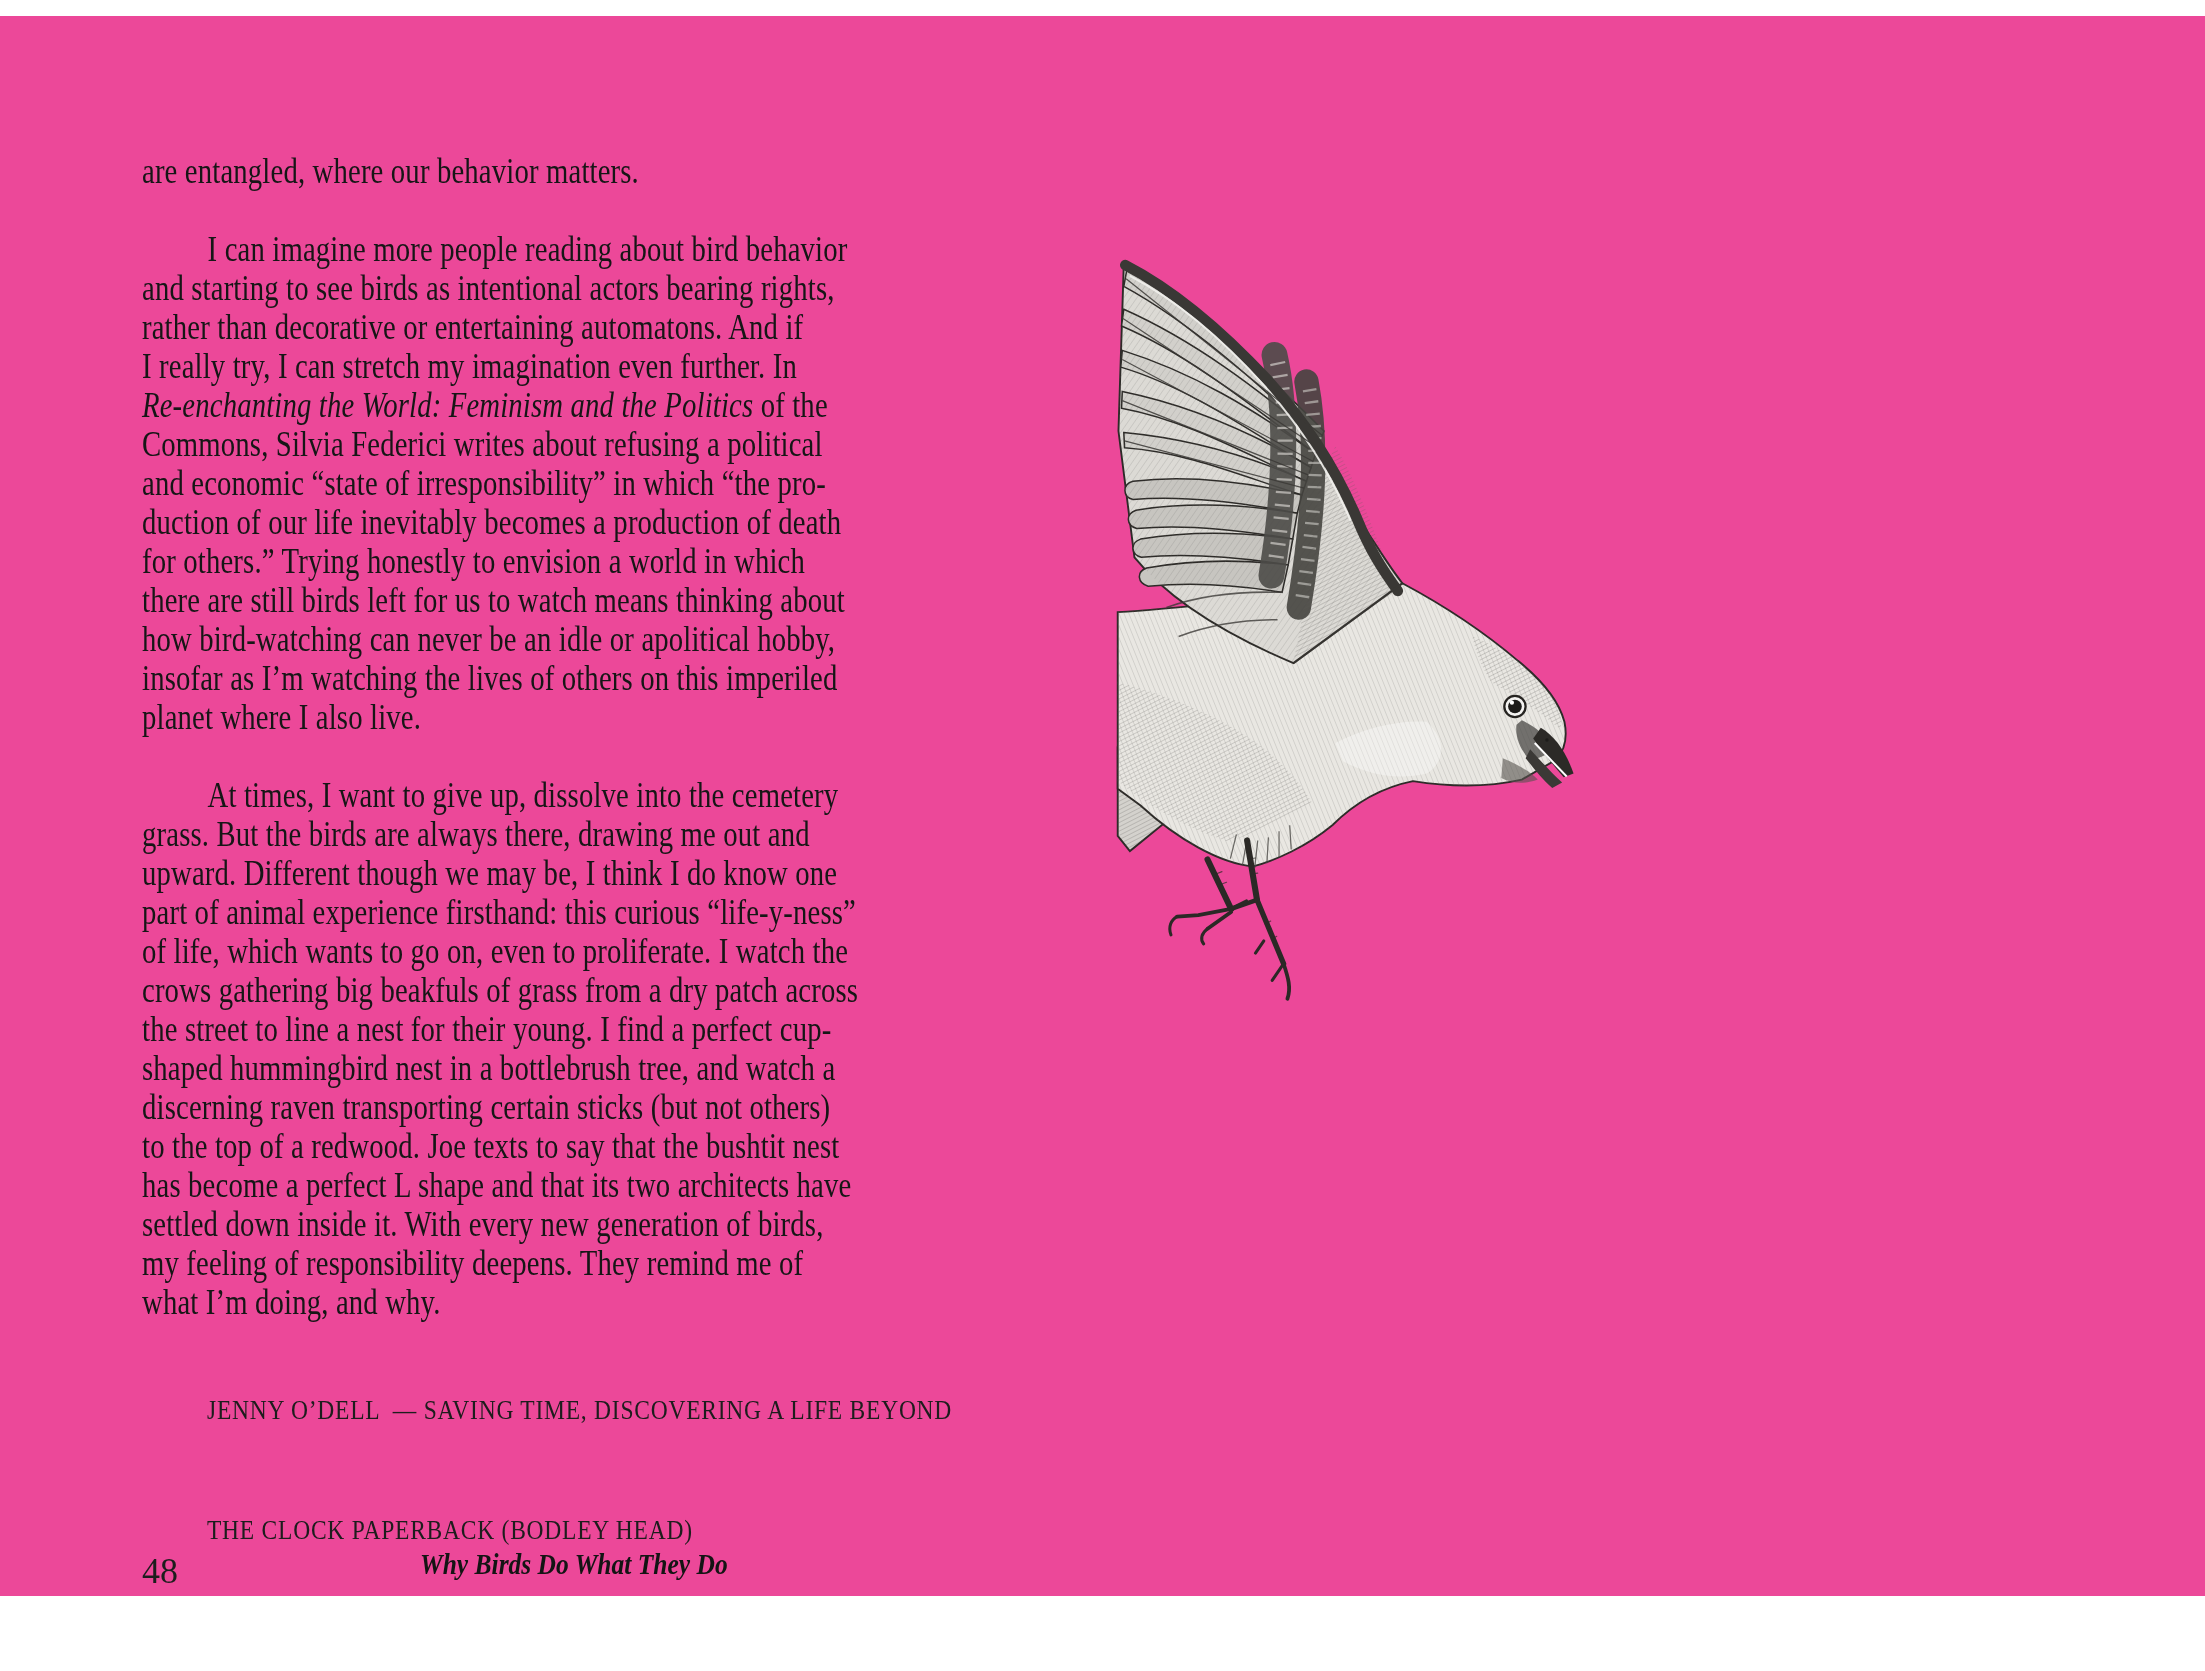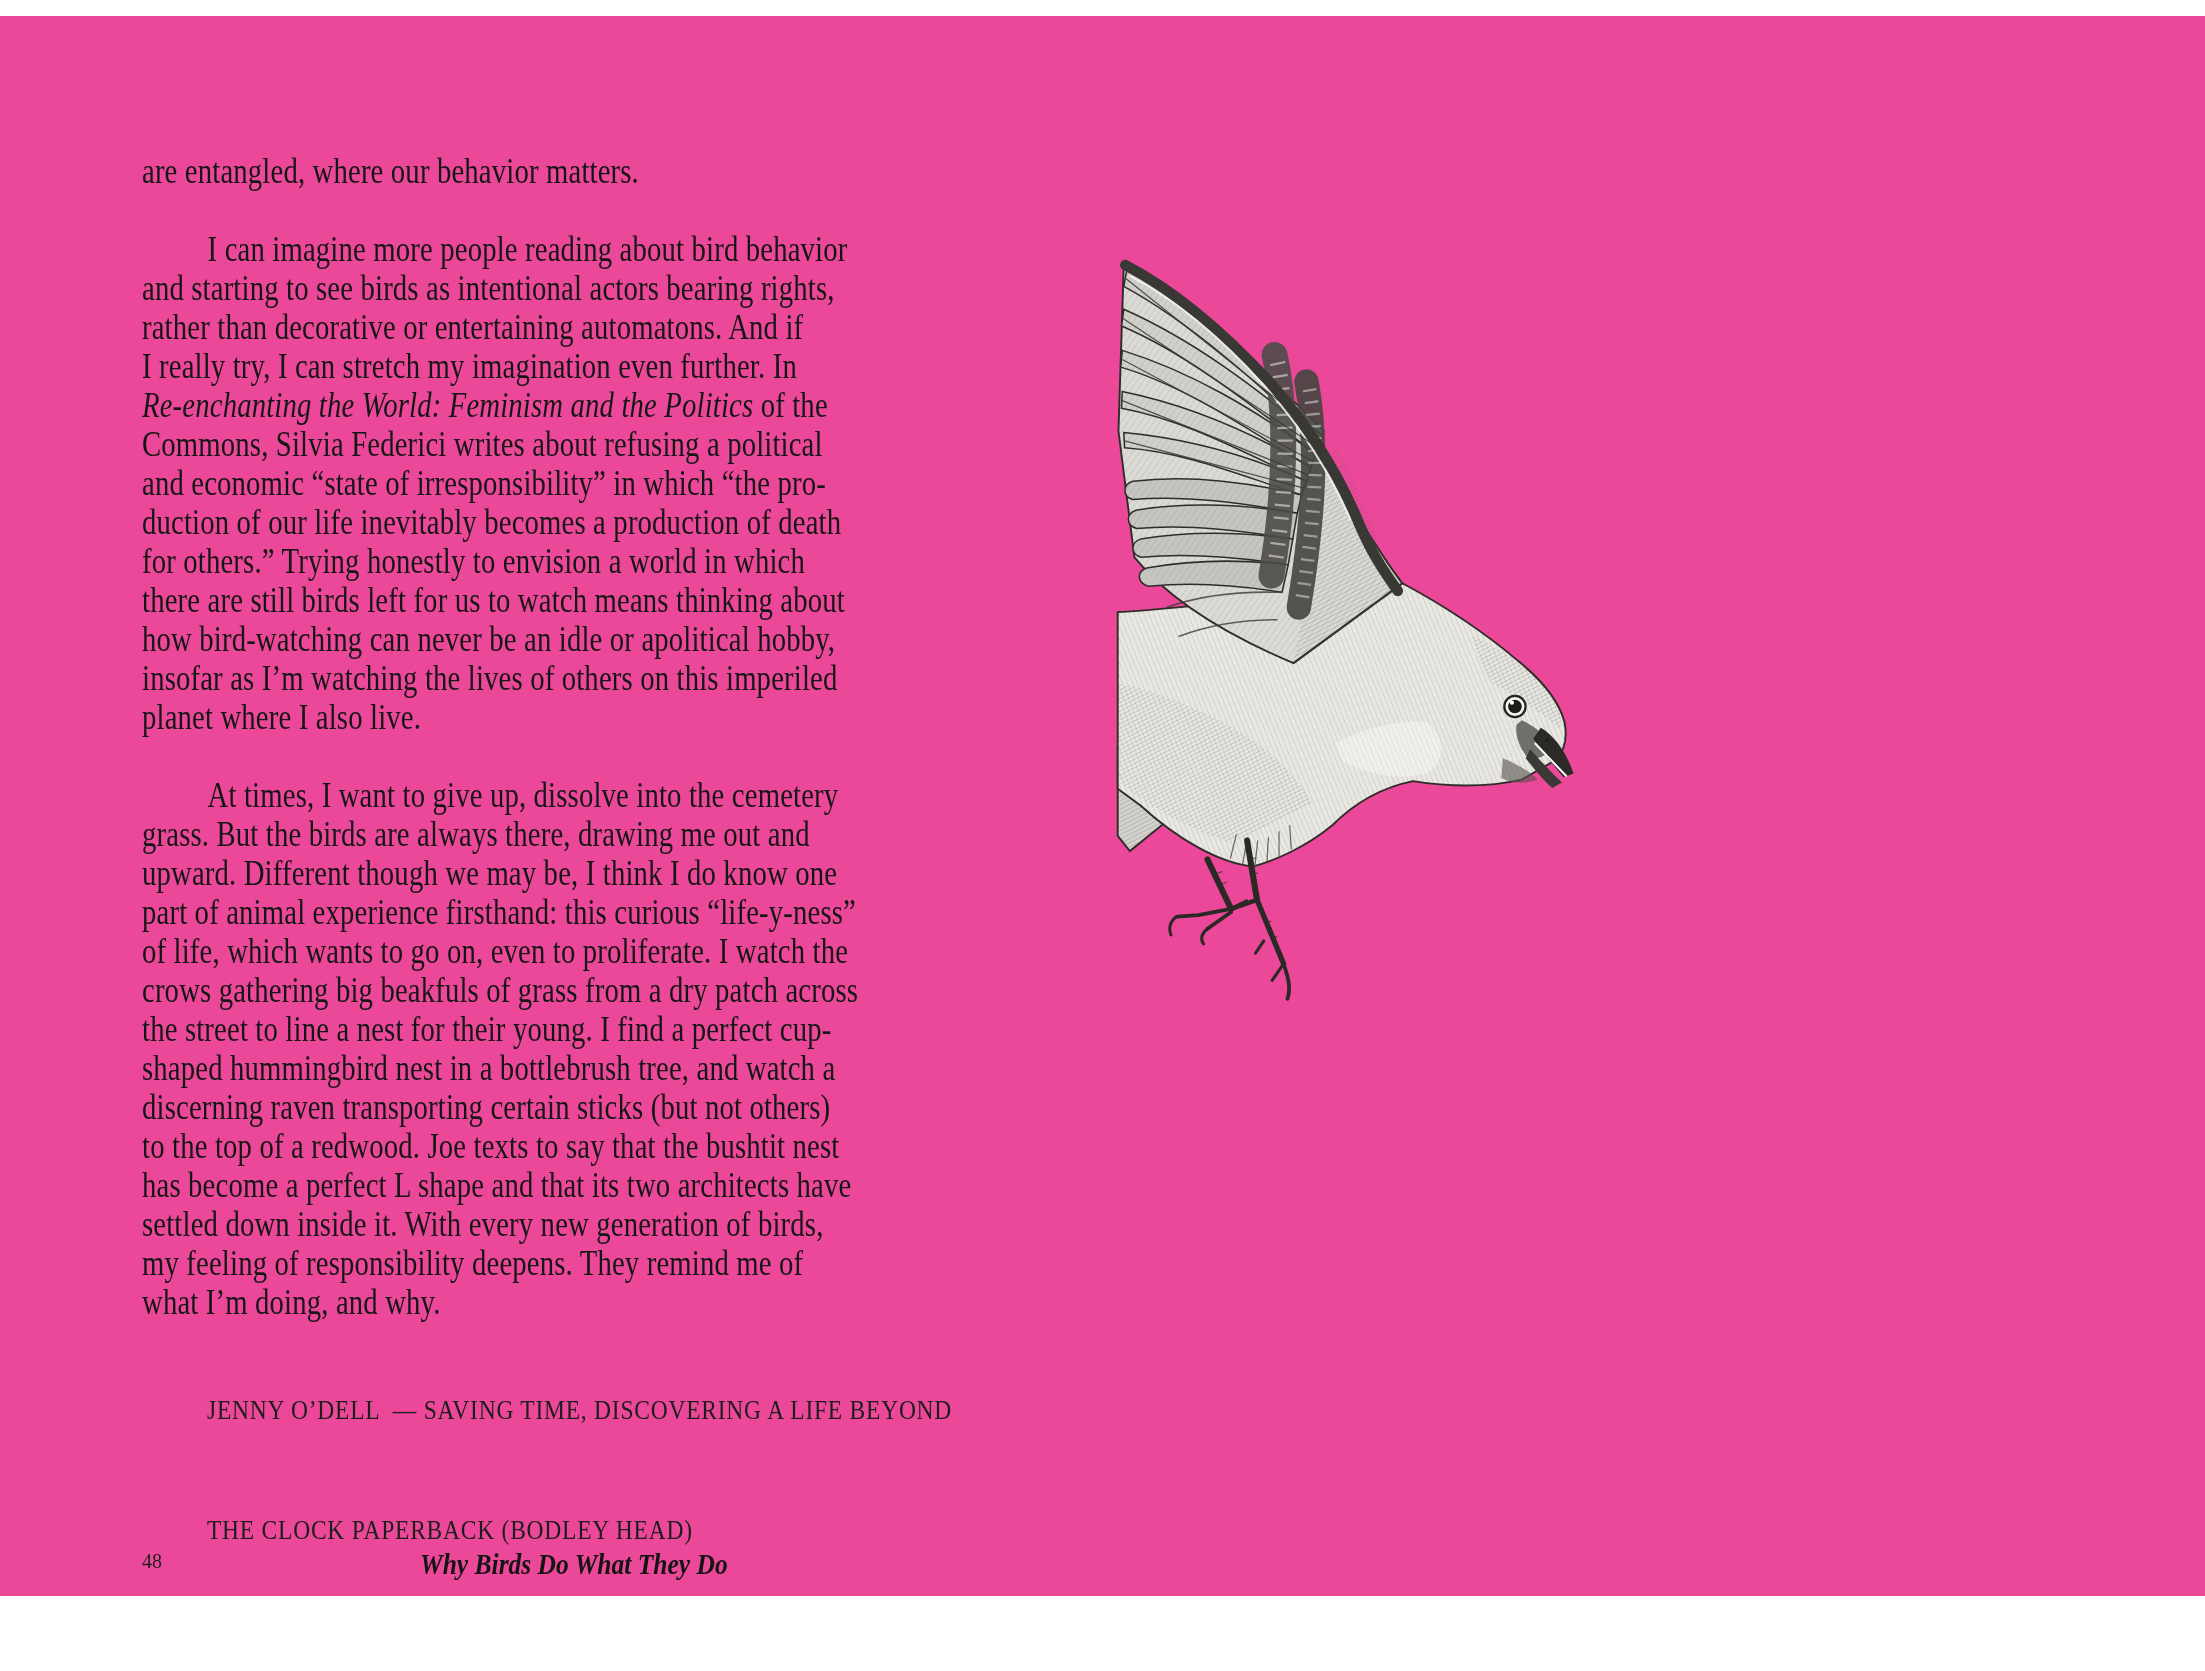--- a/index.html
+++ b/index.html
@@ -16,21 +16,21 @@
   .italic-title{font-style:italic;}
 
   
   .credits{position:absolute;left:207px;top:1294px;width:1141px;
            transform:scaleX(0.84);transform-origin:0 0;
            font-size:28px;line-height:40px;letter-spacing:0.9px;
            white-space:pre;color:#1d1d1d;}
   .credit-line{margin:0;}
 
   
-  .page-number{position:absolute;left:142px;top:1534px;font-size:20px;color:#1d1d1d;}
+  .page-number{position:absolute;left:142px;top:1534px;font-size:36px;color:#1d1d1d;}
   .running-title{position:absolute;left:420px;top:1531px;font-size:30px;
                  font-style:italic;font-weight:600;
                  transform:scaleX(0.85);transform-origin:0 0;color:#141414;}
 
   
   .bird-fig{position:absolute;left:1107px;top:240px;width:510px;height:761px;margin:0;}
   .bird-fig svg{display:block;width:100%;height:100%;}
 </style>
 </head>
 <body>

